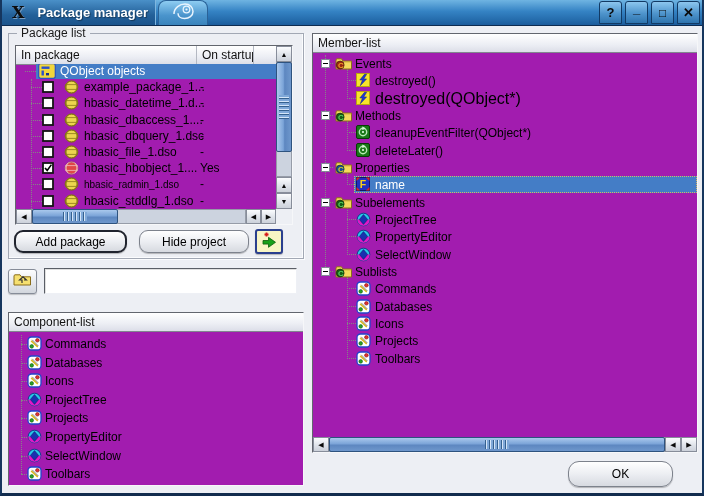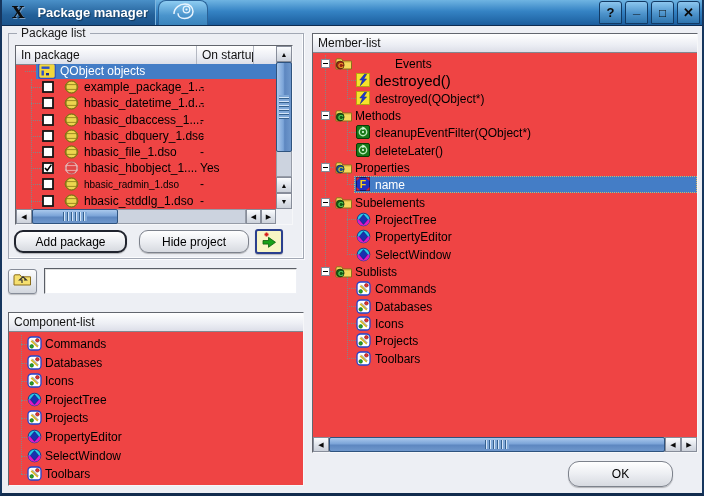--- a/index.html
+++ b/index.html
@@ -20,21 +20,21 @@
     background:linear-gradient(180deg,#8ecdf2 0%,#4a94cc 60%,#3a84bc 100%);
     display:flex;align-items:center;justify-content:center;border:1px solid #2a6298;border-bottom:none;box-sizing:border-box;}
   .tb-controls{position:absolute;right:2px;top:1px;height:23px;display:flex;gap:3px;}
   .tb-btn{width:23px;height:23px;border-radius:3px 3px 0 0;border:1px solid #123a64;box-sizing:border-box;
     background:linear-gradient(180deg,#8cc6ee 0%,#4e94cc 55%,#2e74ae 100%);
     color:#0a0a0a;font-weight:bold;font-size:13px;display:flex;align-items:center;justify-content:center;line-height:1;}
   
   .groupbox{position:absolute;border:1px solid #a2a8b4;box-shadow:1px 1px 0 #fbfcfe, -1px -1px 0 #fbfcfe inset;}
   .gb-label{position:absolute;top:-8px;left:8px;background:#edeff4;padding:0 4px;font-size:12px;color:#1a1a1a;}
   
-  .lv{position:absolute;background:#ef4444;border:1px solid;border-color:#62666e #f6f7f9 #f6f7f9 #62666e;box-sizing:border-box;}
+  .lv{position:absolute;background:#a21caf;border:1px solid;border-color:#62666e #f6f7f9 #f6f7f9 #62666e;box-sizing:border-box;}
   .lv-inner{position:absolute;inset:0;overflow:hidden;}
   .hdr{position:absolute;left:0;top:0;right:0;height:19px;
     background:linear-gradient(180deg,#ffffff 0%,#eceef4 60%,#dcdee8 100%);border-bottom:1px solid #82868f;box-sizing:border-box;}
   .hdr-cell{position:absolute;top:0;height:18px;font-size:12px;color:#111;padding:2px 0 0 5px;box-sizing:border-box;
     border-right:1px solid #b4b8c2;white-space:nowrap;overflow:hidden;}
   .hdr-cell.noborder{border-right:none;}
   .rowpane{position:absolute;overflow:hidden;}
   .trow{position:absolute;left:0;right:0;white-space:nowrap;font-size:12px;color:#000;}
   .trow .lbl{position:absolute;top:1px;line-height:15px;}
   .selbar{position:absolute;top:0;height:16px;background:#447dc6;}
@@ -385,37 +385,37 @@
           <div class="dotv" style="left: 34px; top: 223.96px; height: 81.65px;"></div>
           <div class="trow" style="top: 2px; height: 17.33px;">
             <div class="doth" style="left: 12px; top: 8px; width: 8px;"></div>
             <div class="expander" style="left: 8px; top: 4px;"></div>
             <div class="icon" style="left: 22px; top: 1px;"><svg width="18" height="15" viewBox="0 0 18 15">
                 <path d="M1 3.6 L1 13 L16.5 13 L16.5 5 L8 5 L6.5 2.8 L2 2.8 Z" fill="#f4d95c" stroke="#8a6d1a"></path>
                 <path d="M1 6 L16.5 6" stroke="#caa830" stroke-width="0.7"></path>
                 <circle cx="5.2" cy="9" r="4" fill="#9a2812" stroke="rgba(0,0,0,0.4)"></circle>
                 <text x="2.9" y="11.8" font-family="Liberation Sans,sans-serif" font-size="8" font-weight="bold" fill="#f0a028">C</text>
               </svg></div>
-            <div style="position: absolute; left: 42px; top: 1px; font-size: 12px; line-height: 16px; white-space: nowrap; margin-left: 40px;">Events</div>
+            <div style="position: absolute; left: 42px; top: 1px; font-size: 12px; line-height: 16px; white-space: nowrap;">Events</div>
           </div>
           <div class="trow" style="top: 19.33px; height: 17.33px;">
             <div class="doth" style="left: 34px; top: 8px; width: 9px;"></div>
             <div class="icon" style="left: 43px; top: 1px;"><svg width="14" height="14" viewBox="0 0 14 14">
                 <rect x="0.5" y="0.5" width="13" height="13" fill="#f6e42c" stroke="#b8a410"></rect>
                 <path d="M8.5 1.3 L3.8 7 L6.4 7 L4.3 12.7 L10.6 5.9 L7.8 5.9 L10.6 1.3 Z" fill="#2038d0" stroke="#101c80" stroke-width="0.5"></path>
               </svg></div>
-            <div style="position: absolute; left: 62px; top: 1px; font-size: 15px; line-height: 16px; white-space: nowrap;">destroyed()</div>
+            <div style="position: absolute; left: 62px; top: 1px; font-size: 12px; line-height: 16px; white-space: nowrap;">destroyed()</div>
           </div>
           <div class="trow" style="top: 36.66px; height: 17.33px;">
             <div class="doth" style="left: 34px; top: 8px; width: 9px;"></div>
             <div class="icon" style="left: 43px; top: 1px;"><svg width="14" height="14" viewBox="0 0 14 14">
                 <rect x="0.5" y="0.5" width="13" height="13" fill="#f6e42c" stroke="#b8a410"></rect>
                 <path d="M8.5 1.3 L3.8 7 L6.4 7 L4.3 12.7 L10.6 5.9 L7.8 5.9 L10.6 1.3 Z" fill="#2038d0" stroke="#101c80" stroke-width="0.5"></path>
               </svg></div>
-            <div style="position: absolute; left: 62px; top: 1px; font-size: 12px; line-height: 16px; white-space: nowrap;">destroyed(QObject*)</div>
+            <div style="position: absolute; left: 62px; top: 1px; font-size: 16px; line-height: 16px; white-space: nowrap;">destroyed(QObject*)</div>
           </div>
           <div class="trow" style="top: 53.99px; height: 17.33px;">
             <div class="doth" style="left: 12px; top: 8px; width: 8px;"></div>
             <div class="expander" style="left: 8px; top: 4px;"></div>
             <div class="icon" style="left: 22px; top: 1px;"><svg width="18" height="15" viewBox="0 0 18 15">
                 <path d="M1 3.6 L1 13 L16.5 13 L16.5 5 L8 5 L6.5 2.8 L2 2.8 Z" fill="#f4d95c" stroke="#8a6d1a"></path>
                 <path d="M1 6 L16.5 6" stroke="#caa830" stroke-width="0.7"></path>
                 <circle cx="5.2" cy="9" r="4" fill="#145c14" stroke="rgba(0,0,0,0.4)"></circle>
                 <text x="2.9" y="11.8" font-family="Liberation Sans,sans-serif" font-size="8" font-weight="bold" fill="#5cd45c">C</text>
               </svg></div>

